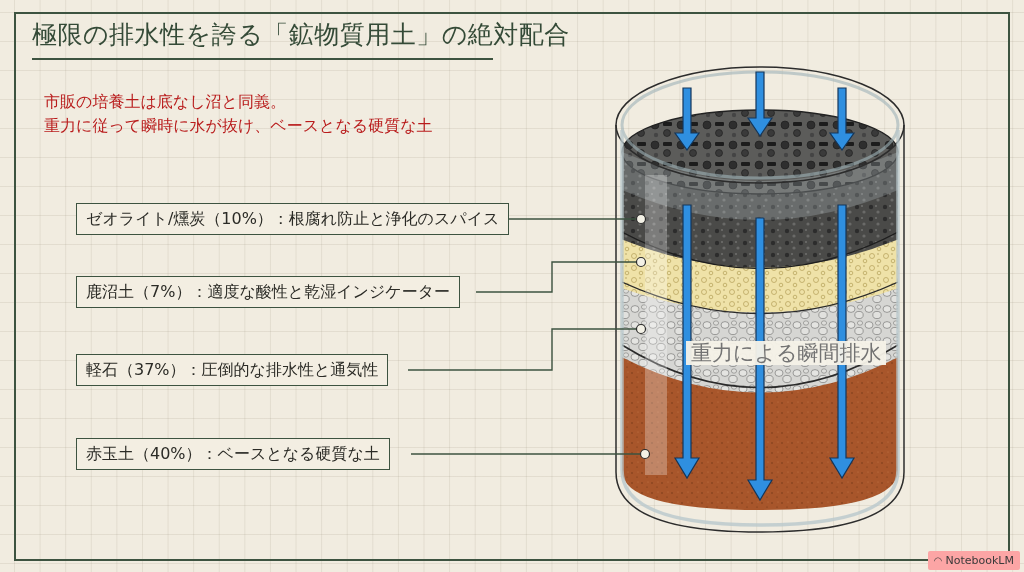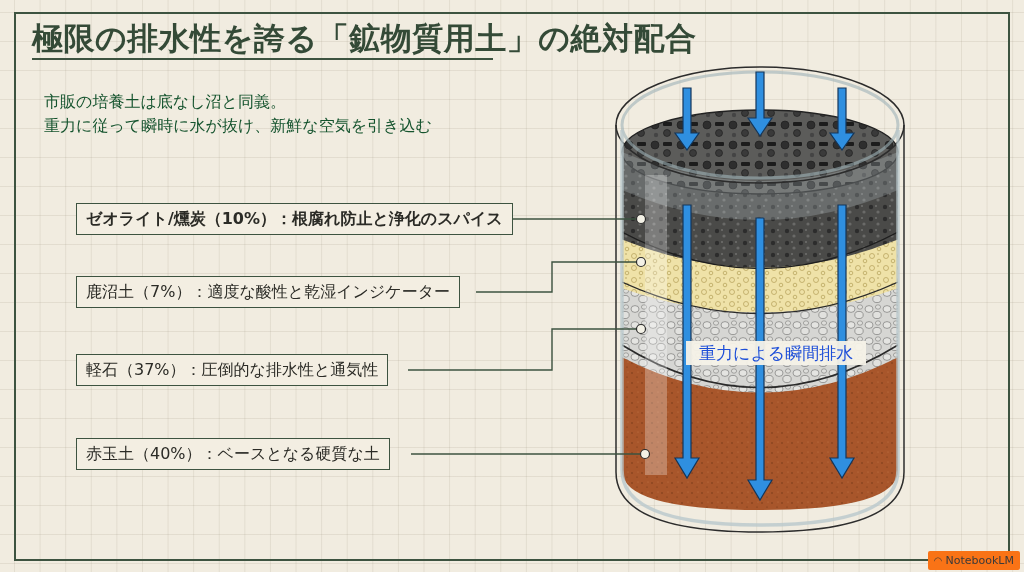--- a/index.html
+++ b/index.html
@@ -14,63 +14,62 @@
     background-position: 14px 12px;
     font-family: "DejaVu Sans", sans-serif;
     color: #2a2a24;
   }
   .frame {
     position: absolute; left: 14px; top: 12px; width: 996px; height: 549px;
     border: 2px solid #3d5340;
   }
   .title {
     position: absolute; left: 32px; top: 18px;
-    font-size: 31px; color: #344a37; letter-spacing: 0.5px;
+    font-size: 25px; color: #344a37; letter-spacing: 0.5px;
     white-space: nowrap;
-    font-weight: bold;
   }
   .title-rule {
     position: absolute; left: 32px; top: 58px; width: 461px; height: 2px; background: #3d5340;
   }
   .intro {
     position: absolute; left: 44px; top: 90px;
-    font-size: 16px; line-height: 24px; color: #14532d;
+    font-size: 16px; line-height: 24px; color: #b91c1c;
   }
   .intro div { white-space: nowrap; }
   .label-box {
     position: absolute; height: 32px;
     border: 1.5px solid #3d5340; background: #f3eee2;
     font-size: 16px; line-height: 29px; padding: 0 9px;
     white-space: nowrap; color: #2b2b26;
   }
   svg.overlay { position: absolute; left: 0; top: 0; }
   .center-label {
     position: absolute; left: 686px; top: 341px;
     background: rgba(246,242,232,0.95);
-    font-size: 17px; line-height: 24px; padding: 0 13px;
-    white-space: nowrap; color: #1d4ed8;
+    font-size: 21px; line-height: 24px; padding: 0 5px;
+    white-space: nowrap; color: #737373;
   }
   .watermark {
     position: absolute; right: 4px; bottom: 2px;
-    background: #f97316; font-size: 11px; padding: 3px 6px;
+    background: #fca5a5; font-size: 11px; padding: 3px 6px;
     color: #3a3a3a; white-space: nowrap; border-radius: 2px;
   }
   .watermark .icon { font-size: 10px; margin-right: 3px; }
 </style>
 </head>
 <body>
 
 <div class="frame"></div>
 
 <div class="title">極限の排水性を誇る「鉱物質用土」の絶対配合</div>
 <div class="title-rule"></div>
 
 <div class="intro">
   <div>市販の培養土は底なし沼と同義。</div>
-  <div>重力に従って瞬時に水が抜け、新鮮な空気を引き込む</div>
+  <div>重力に従って瞬時に水が抜け、ベースとなる硬質な土</div>
 </div>
 
 <svg class="overlay" width="1024" height="572" viewBox="0 0 1024 572">
   <defs>
     <pattern id="speckle-dark" width="14" height="12" patternUnits="userSpaceOnUse">
       <rect width="14" height="12" fill="#4a4a48"></rect>
       <circle cx="3" cy="3" r="2.2" fill="#2c2c2c"></circle>
       <circle cx="10" cy="8" r="1.6" fill="#6a6a68"></circle>
       <circle cx="8" cy="2" r="0.8" fill="#8a8a88"></circle>
     </pattern>
@@ -147,21 +146,21 @@
     <path d="M411,454 L645,454"></path>
   </g>
   <g fill="#f3f1e6" stroke="#2c2c2c" stroke-width="1.2">
     <circle cx="641" cy="219" r="4.5"></circle>
     <circle cx="641" cy="262" r="4.5"></circle>
     <circle cx="641" cy="329" r="4.5"></circle>
     <circle cx="645" cy="454" r="4.5"></circle>
   </g>
 </svg>
 
-<div class="label-box" style="left:76px; top:203px;font-weight:bold;">ゼオライト/燻炭（10%）：根腐れ防止と浄化のスパイス</div>
+<div class="label-box" style="left:76px; top:203px;">ゼオライト/燻炭（10%）：根腐れ防止と浄化のスパイス</div>
 <div class="label-box" style="left:76px; top:276px;">鹿沼土（7%）：適度な酸性と乾湿インジケーター</div>
 <div class="label-box" style="left:76px; top:354px;">軽石（37%）：圧倒的な排水性と通気性</div>
 <div class="label-box" style="left:76px; top:438px;">赤玉土（40%）：ベースとなる硬質な土</div>
 
 <div class="center-label">重力による瞬間排水</div>
 
 <div class="watermark">
   <span class="icon">◠</span><span>NotebookLM</span>
 </div>
 

